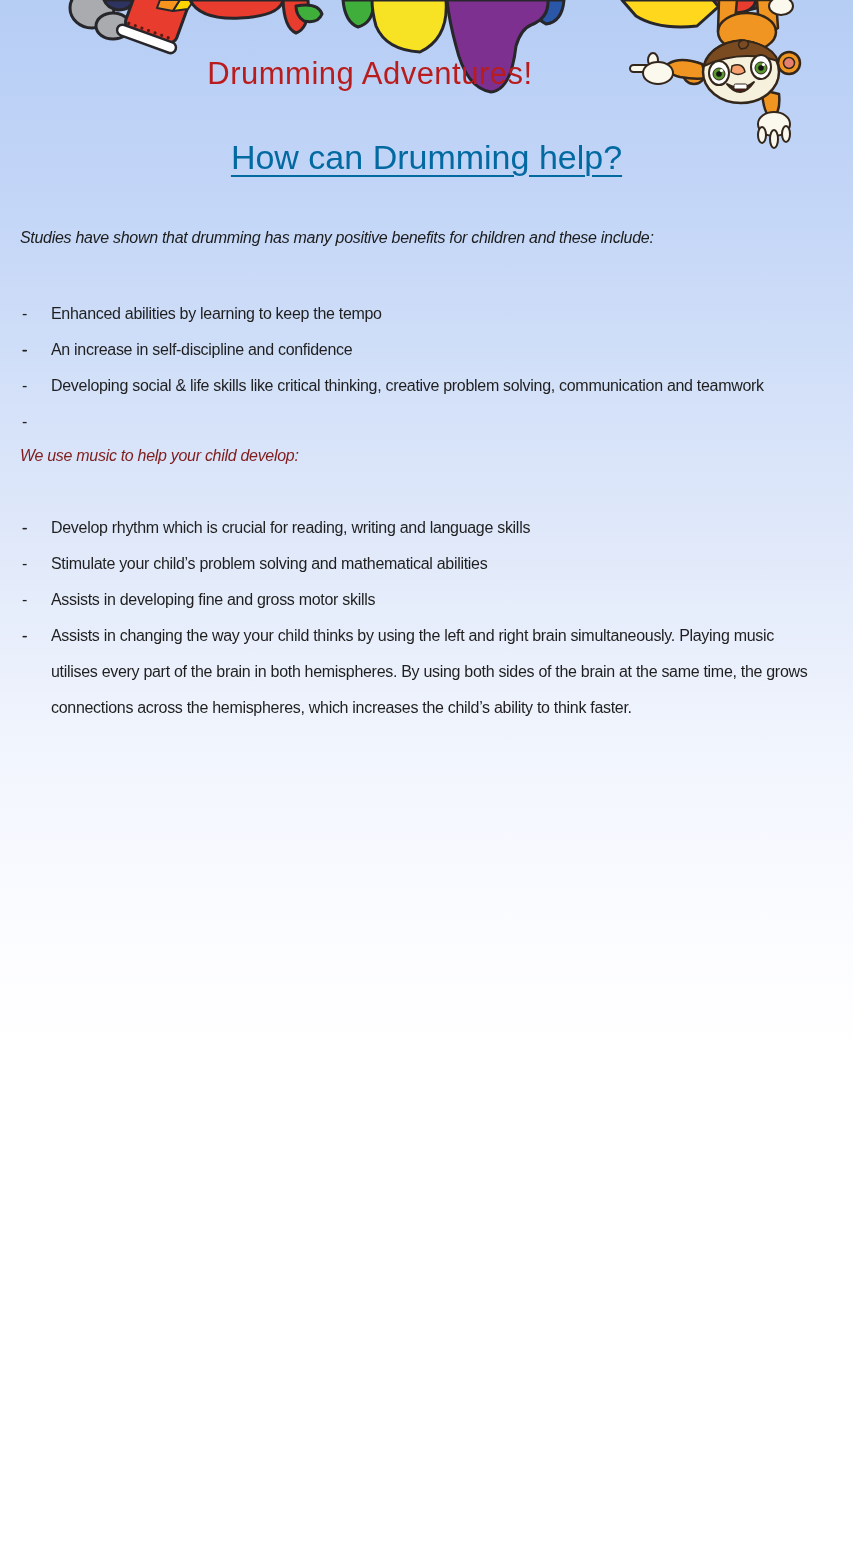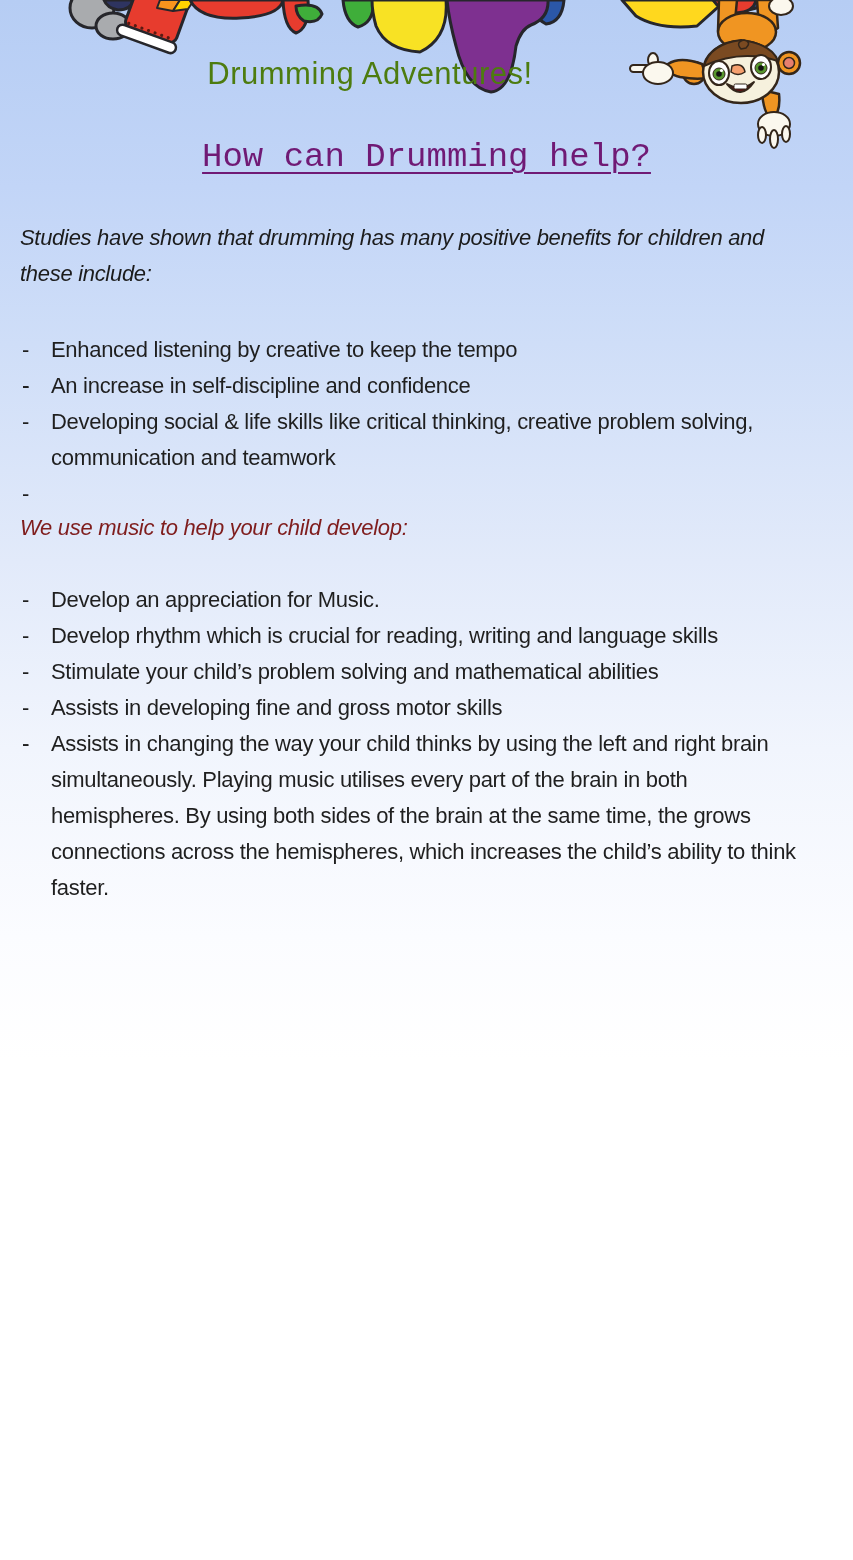--- a/index.html
+++ b/index.html
@@ -12,35 +12,35 @@
       #f1f5fd 48%, #fbfcff 60%, #ffffff 68%, #ffffff 100%);
     overflow: hidden;
   }
 
   .header { position: relative; width: 853px; height: 200px; }
   .logo-svg { position: absolute; top: 0; left: 0; }
 
   .tagline {
     position: absolute; top: 56px; left: 0; width: 740px;
     text-align: center;
-    font-size: 31px; letter-spacing: 0.5px; color: #4d7c0f;
+    font-size: 31px; letter-spacing: 0.5px; color: #b91c1c;
   }
 
   .heading {
     position: absolute; top: 138px; left: 0; width: 853px;
     text-align: center;
-    font-size: 34px; color: #701a75; font-family: Liberation Mono, monospace;
+    font-size: 34px; color: #0369a1;
   }
   .heading span {
     text-decoration: underline;
     text-decoration-thickness: 2px;
     text-underline-offset: 6px;
   }
 
-  .content { padding: 0 36px 0 20px; font-size: 22px; letter-spacing: -0.3px; line-height: 36px; }
+  .content { padding: 0 36px 0 20px; font-size: 16px; letter-spacing: -0.3px; line-height: 36px; }
 
   .intro-para { margin-top: 20px; font-style: italic; color: #1c1c1c; }
   .music-intro { margin-top: 34px; font-style: italic; color: #7f1d1d; }
 
   ul.dash-list { list-style: none; }
   ul.benefits-list { margin-top: 40px; }
   ul.music-list { margin-top: 36px; }
   ul.dash-list li { position: relative; padding-left: 31px; }
   ul.dash-list .dash { position: absolute; left: 2px; top: 0; }
 </style>
@@ -126,21 +126,21 @@
   </div>
 </div>
 
 <div class="content">
 
   <p class="intro-para">Studies have shown that drumming has many positive benefits for children and these include:</p>
 
   <ul class="dash-list benefits-list">
     <li>
       <span class="dash">-</span>
-      <span>Enhanced listening by creative to keep the tempo</span>
+      <span>Enhanced abilities by learning to keep the tempo</span>
     </li>
     <li>
       <span class="dash">-</span>
     </li>
     <li>
       <span class="dash">-</span>
     </li>
     <li>
       <span class="dash">-</span>
       <span>An increase in self-discipline and confidence</span>
@@ -152,21 +152,20 @@
     <li>
       <span class="dash">-</span>
     </li>
   </ul>
 
   <p class="music-intro">We use music to help your child develop:</p>
 
   <ul class="dash-list music-list">
     <li>
       <span class="dash">-</span>
-      <span>Develop an appreciation for Music.</span>
     </li>
     <li>
       <span class="dash">-</span>
       <span>Develop rhythm which is crucial for reading, writing and language skills</span>
     </li>
     <li>
       <span class="dash">-</span>
       <span>Stimulate your child’s problem solving and mathematical abilities</span>
     </li>
     <li>

